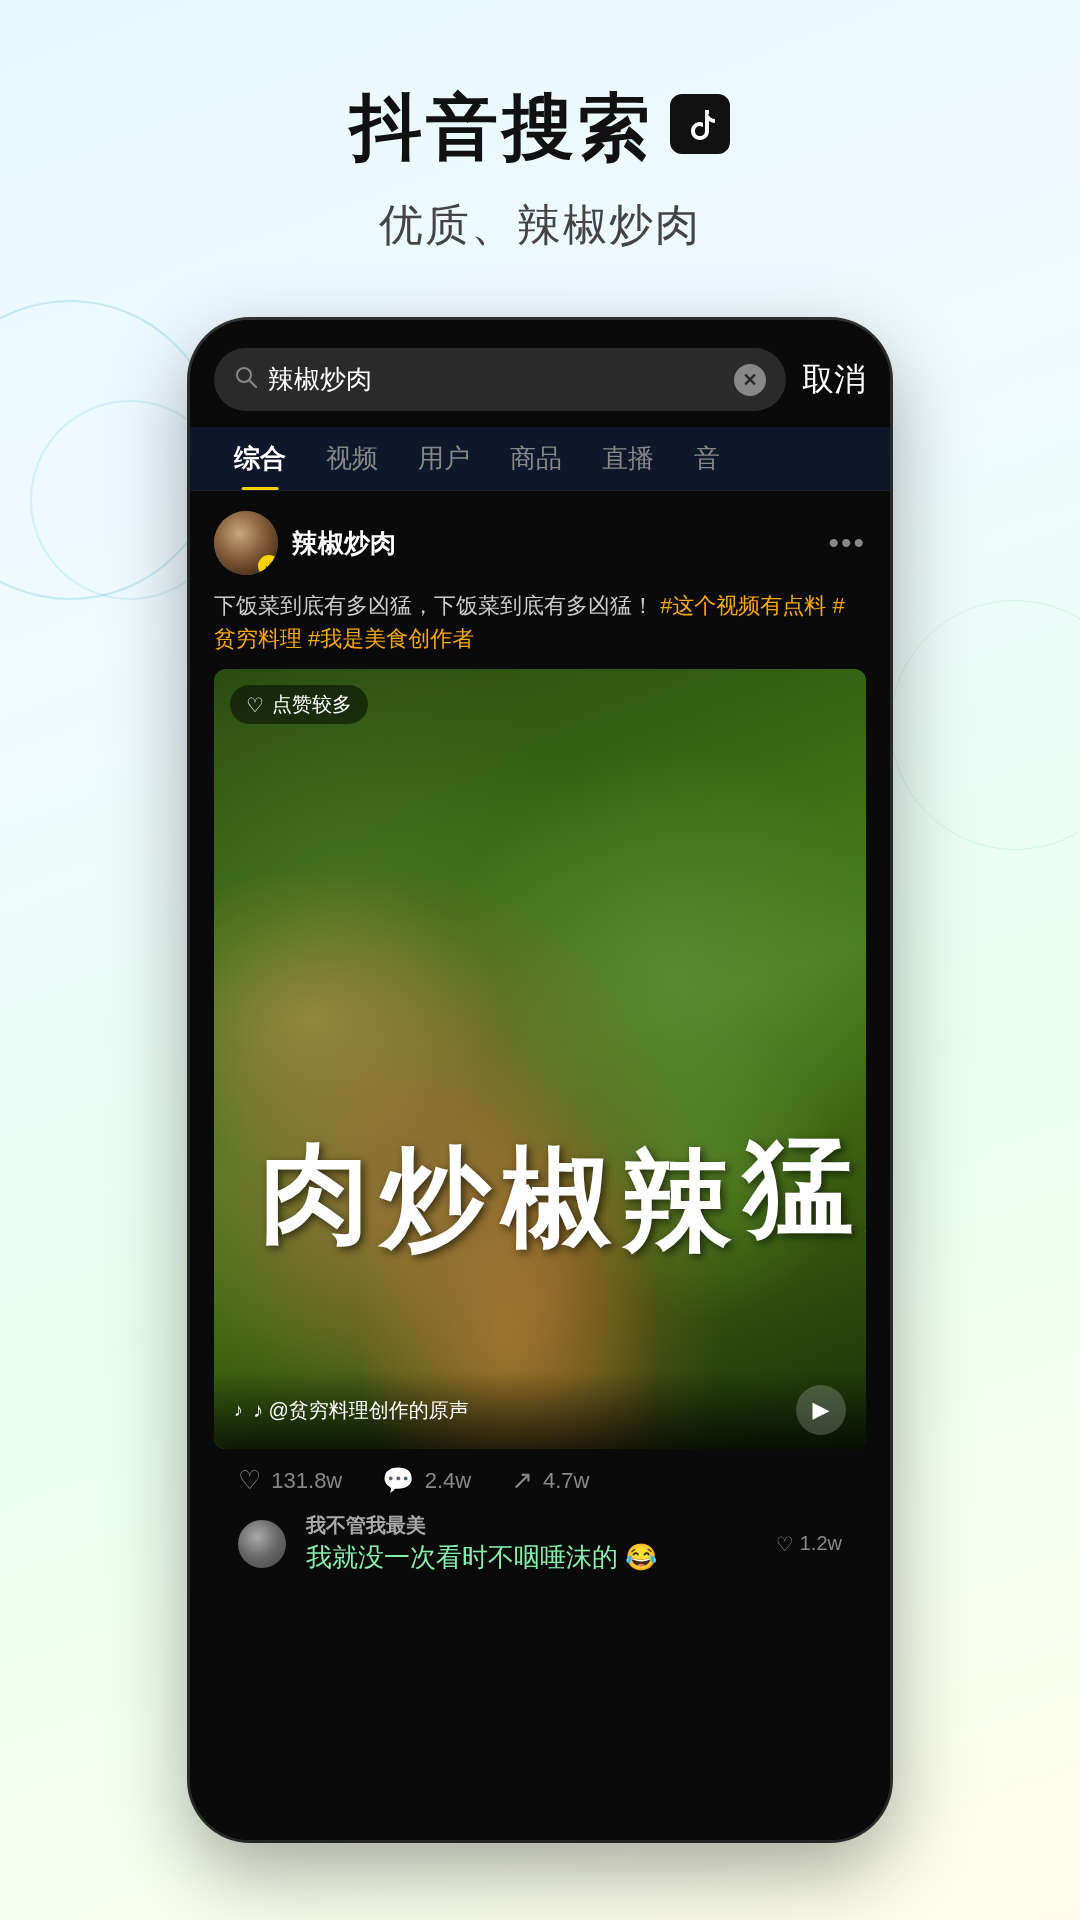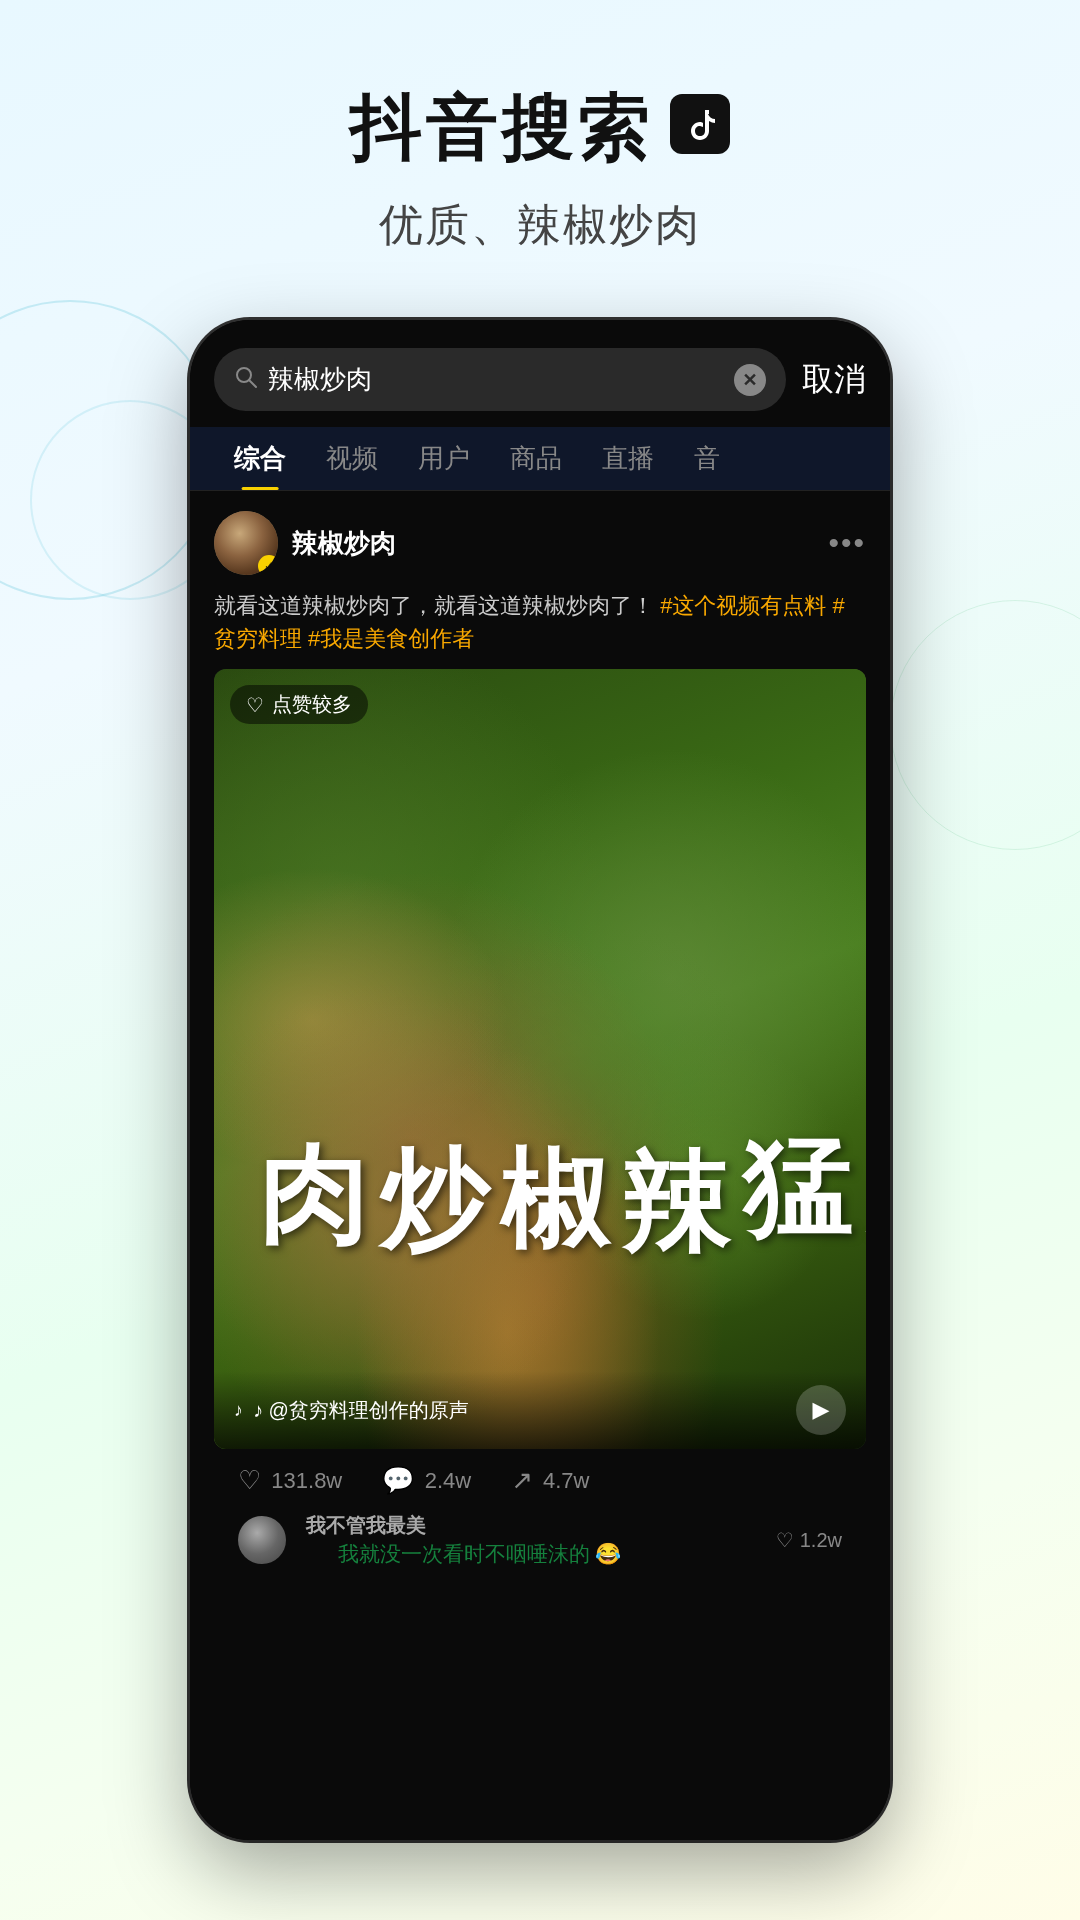--- a/index.html
+++ b/index.html
@@ -387,24 +387,23 @@
       flex: 1;
     }
 
     .comment-username {
       color: #aaa;
       font-size: 20px;
       font-weight: 600;
     }
 
     .comment-text {
-      color: #15803d;
-      font-size: 21px;
+      color: #86efac;
+      font-size: 26px;
       line-height: 1.4;
-      margin-left: 32px;
     }
 
     .comment-likes {
       color: #888;
       font-size: 20px;
       display: flex;
       align-items: center;
       gap: 6px;
     }
   </style>
@@ -474,21 +473,21 @@
 
               <div style="width:100%;height:100%;background:radial-gradient(circle at 40% 35%, #c8a87a 0%, #8B6340 40%, #5a3a20 70%, #3a2010 100%); border-radius:50%;"></div>
               <div class="avatar-badge">✓</div>
             </div>
             <span class="author-name">辣椒炒肉</span>
           </div>
           <div class="more-icon">•••</div>
         </div>
 
         <div class="post-description">
-          <span>就看这道辣椒炒肉了，就看这道辣椒炒肉了！</span>
+          <span>下饭菜到底有多凶猛，下饭菜到底有多凶猛！</span>
           <span class="hashtag">#这个视频有点料 #贫穷料理 #我是美食创作者</span>
         </div>
 
         <div class="video-thumb">
           <div class="food-bg"></div>
 
           <div style="position:absolute;inset:0;background:
             radial-gradient(ellipse at 25% 70%, rgba(160,120,60,0.6) 0%, transparent 30%),
             radial-gradient(ellipse at 60% 50%, rgba(80,130,40,0.5) 0%, transparent 25%),
             radial-gradient(ellipse at 45% 85%, rgba(180,130,50,0.7) 0%, transparent 30%),

